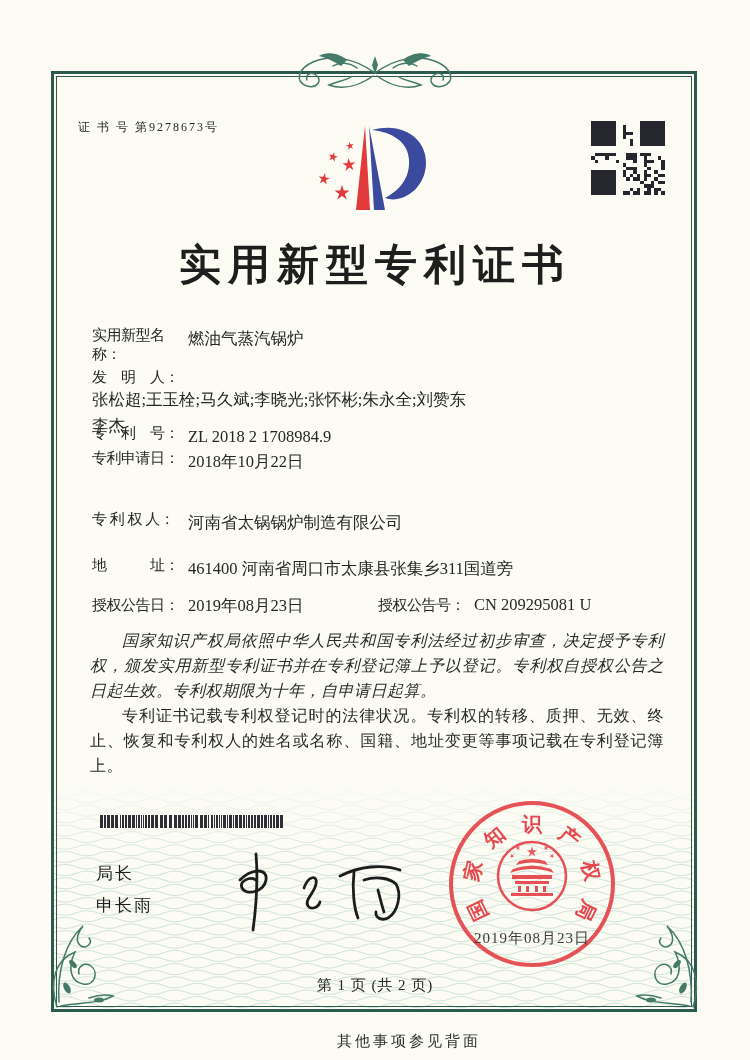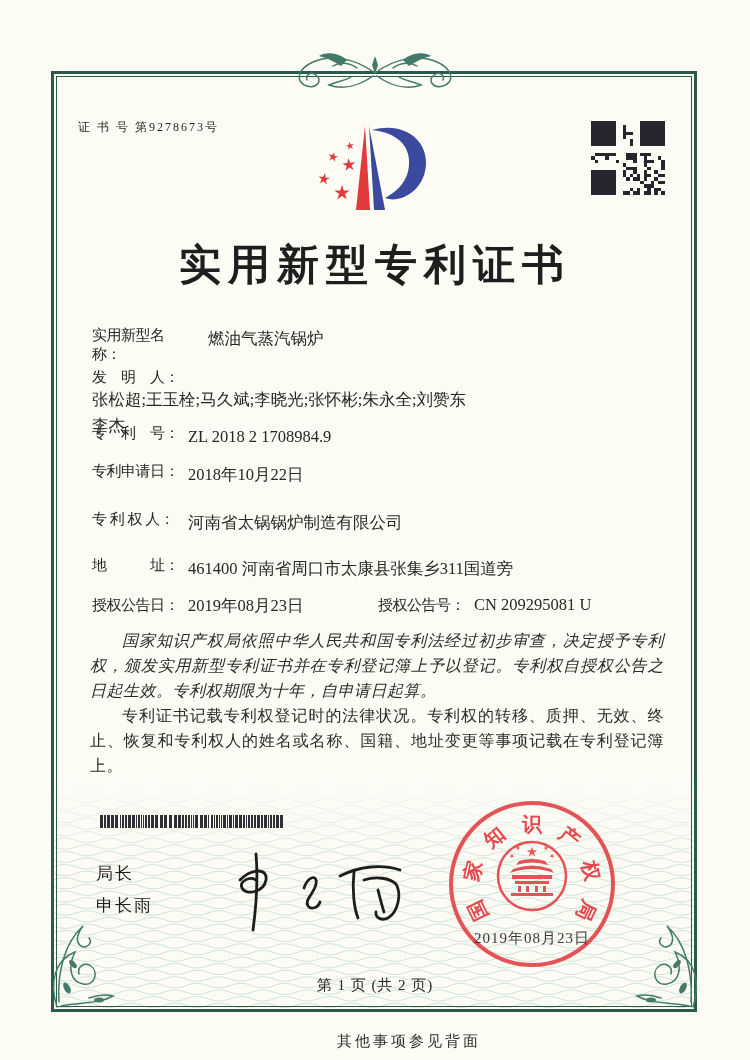--- a/index.html
+++ b/index.html
@@ -236,34 +236,34 @@
       <rect x="12" y="20" width="1" height="1"></rect>
       <rect x="13" y="20" width="1" height="1"></rect>
       <rect x="15" y="20" width="1" height="1"></rect>
       <rect x="16" y="20" width="1" height="1"></rect>
       <rect x="18" y="20" width="1" height="1"></rect>
       <rect x="20" y="20" width="1" height="1"></rect>
     </svg>
 
   <div class="title">实用新型专利证书</div>
 
-  <div class="field" style="top:326px;gap:20px;">
+  <div class="field" style="top:326px;">
     <span class="flabel">实用新型名称：</span>
     <span class="fvalue">燃油气蒸汽锅炉</span>
   </div>
   <div class="field" style="top:368px;flex-direction:column;">
     <span class="flabel">发　明　人：</span>
     <span class="fvalue">张松超;王玉栓;马久斌;李晓光;张怀彬;朱永全;刘赞东
 李杰</span>
   </div>
   <div class="field" style="top:424px;">
     <span class="flabel">专　利　号：</span>
     <span class="fvalue">ZL 2018 2 1708984.9</span>
   </div>
-  <div class="field" style="top:462px;">
+  <div class="field" style="top:449px;">
     <span class="flabel">专利申请日：</span>
     <span class="fvalue">2018年10月22日</span>
   </div>
   <div class="field" style="top:510px;">
     <span class="flabel">专 利 权 人：</span>
     <span class="fvalue">河南省太锅锅炉制造有限公司</span>
   </div>
   <div class="field" style="top:556px;">
     <span class="flabel">地　　　址：</span>
     <span class="fvalue">461400 河南省周口市太康县张集乡311国道旁</span>

